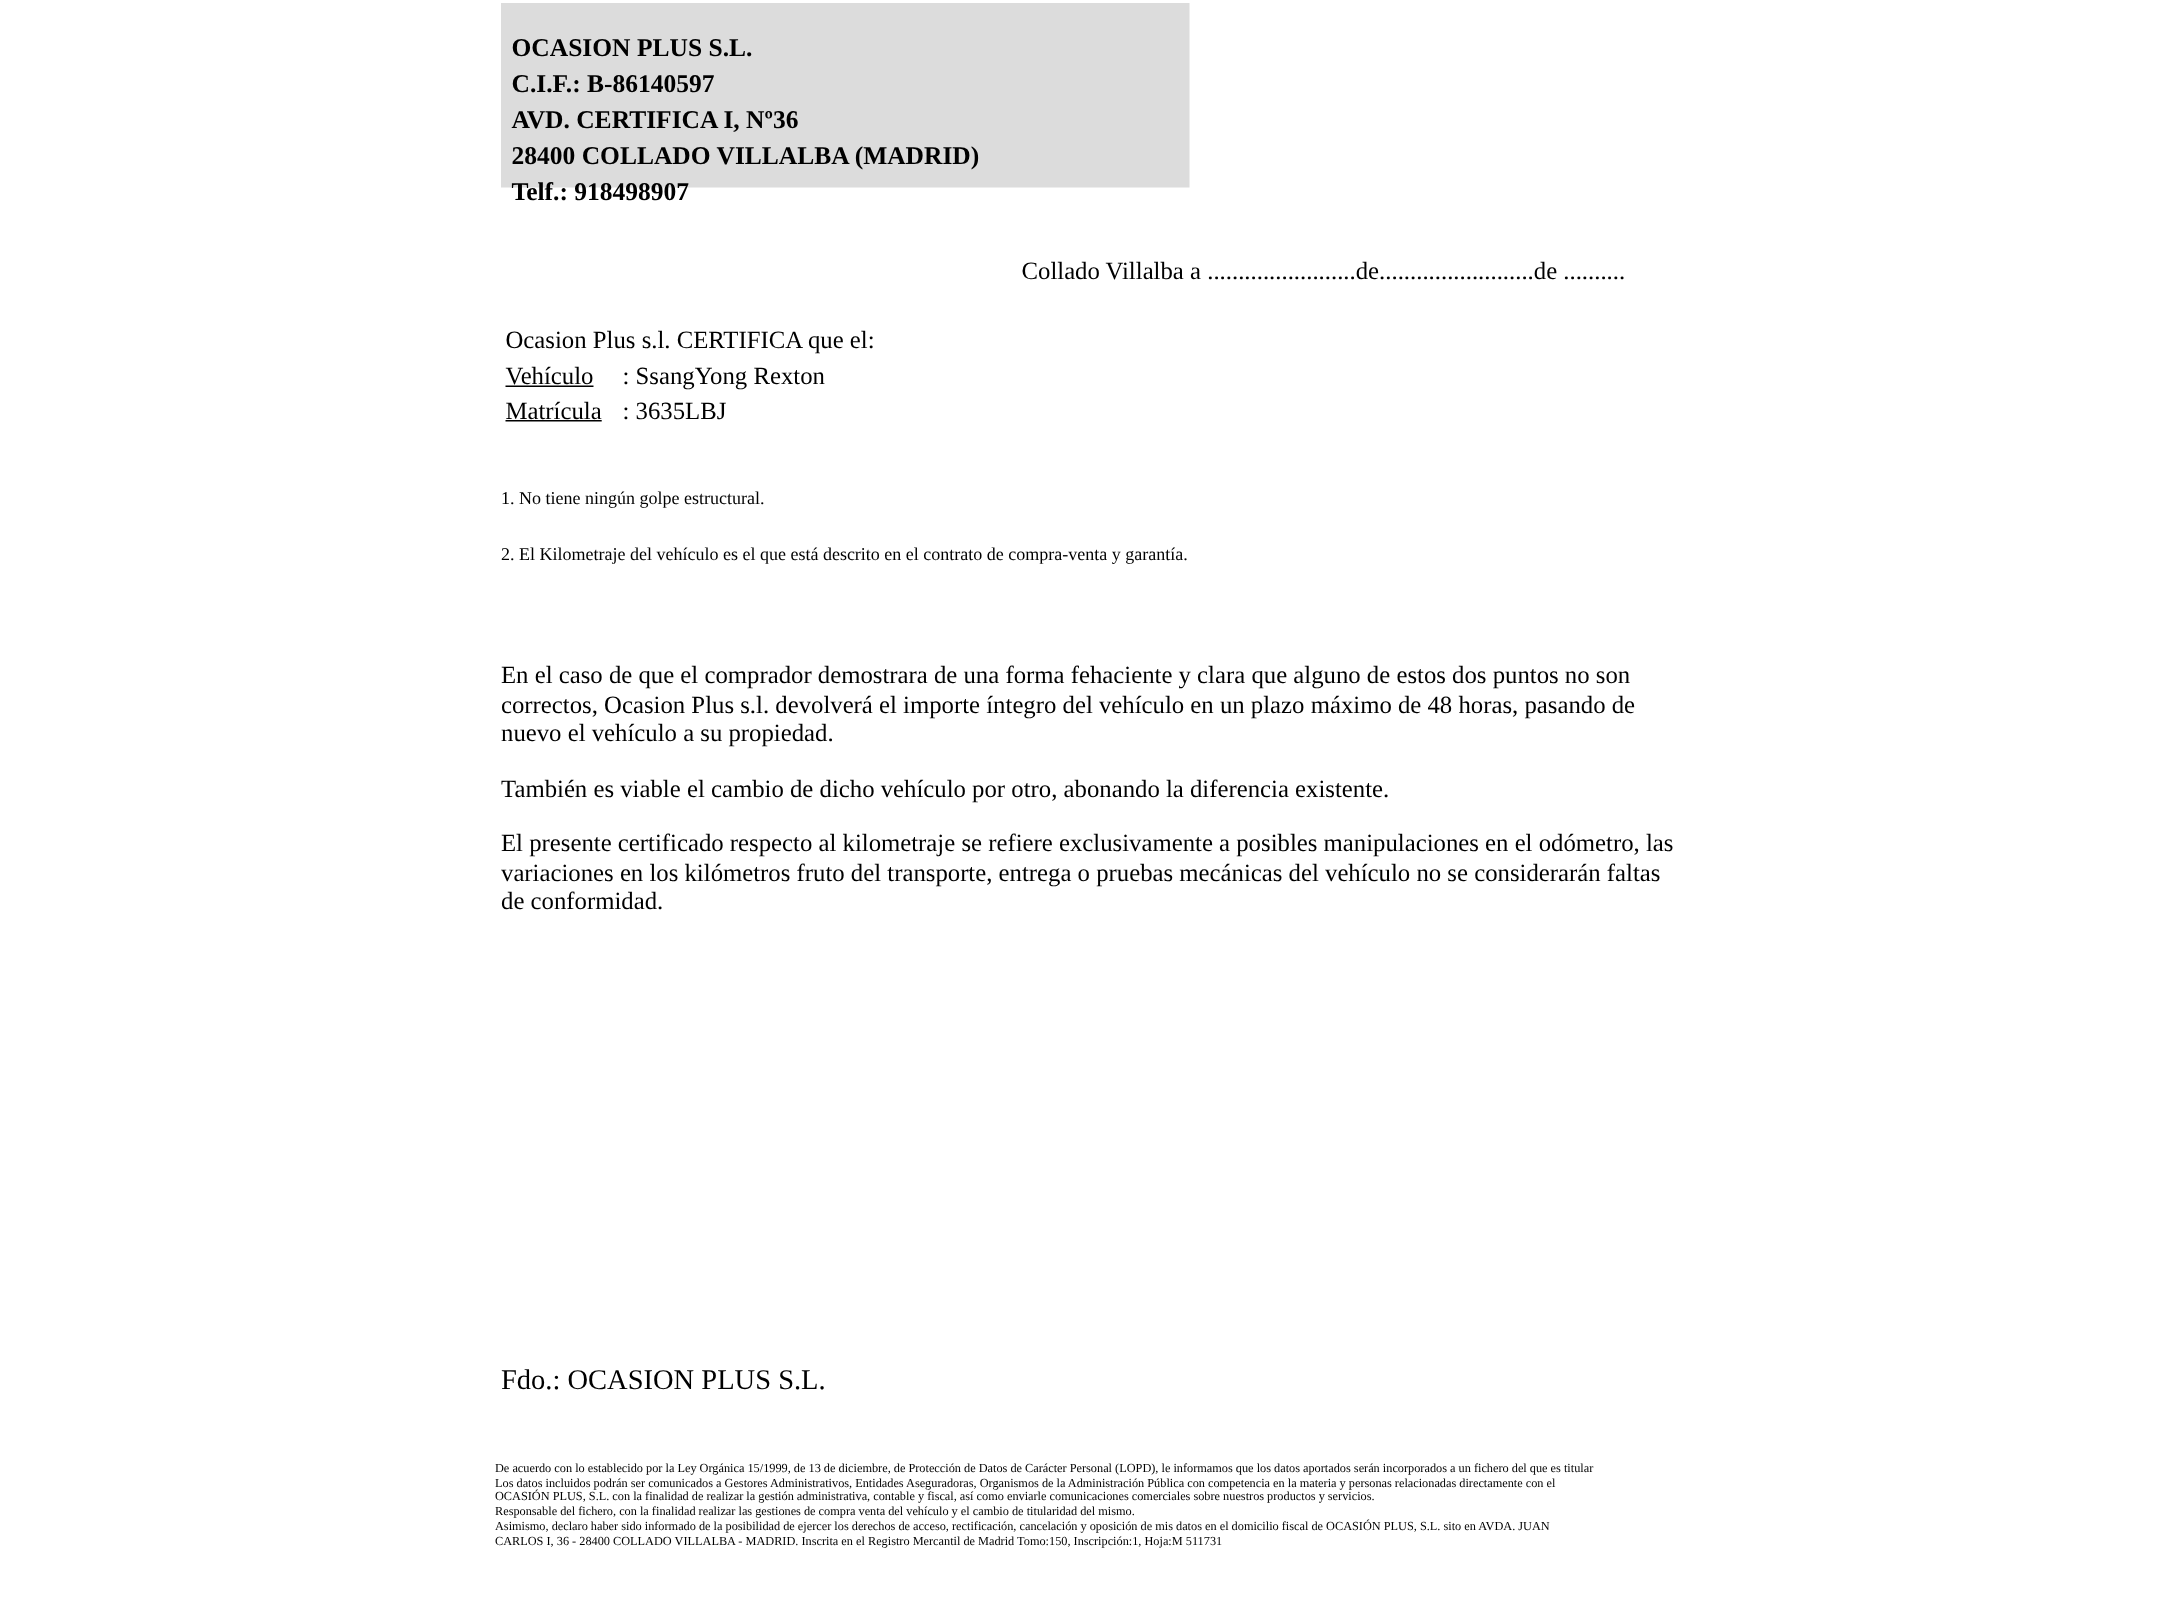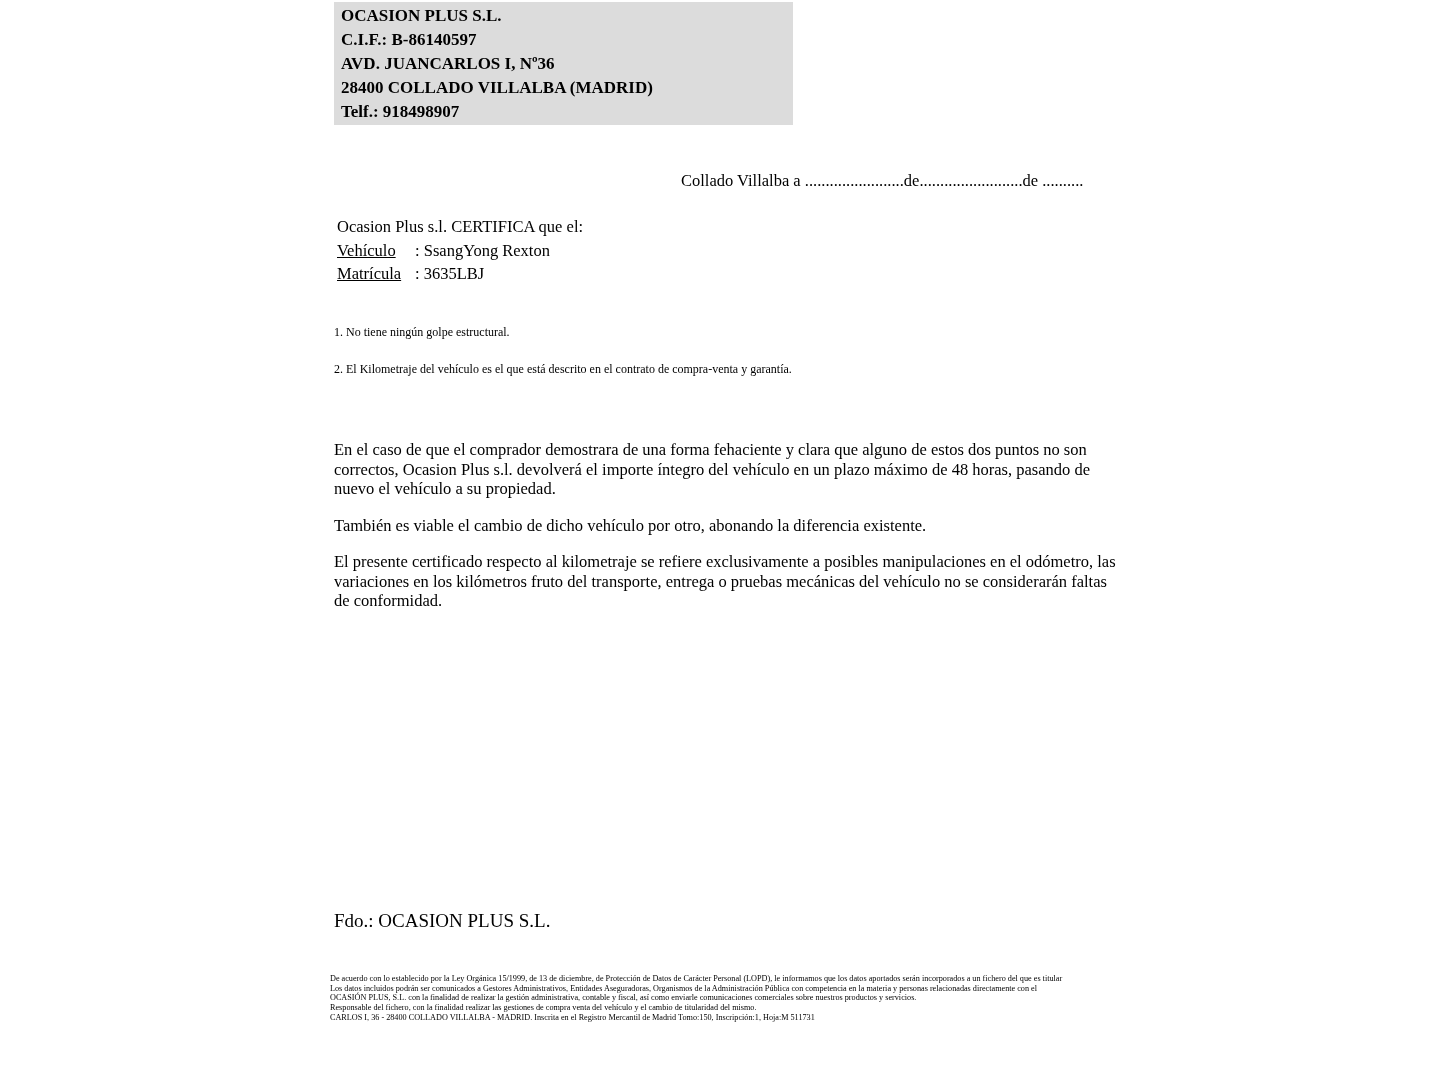--- a/index.html
+++ b/index.html
@@ -16,21 +16,21 @@
     color: #000000;
     overflow: hidden;
   }
   .company-box {
     position: absolute;
     left: 334px;
     top: 2px;
     width: 459px;
     height: 123px;
     box-sizing: border-box;
-    padding: 2px 0 0 7px;
+    padding: 18px 0 0 7px;
   }
   .company-box .line {
     font-weight: bold;
     font-size: 17px;
     line-height: 24px;
     white-space: nowrap;
   }
   .date-line {
     position: absolute;
     left: 681px;
@@ -87,21 +87,21 @@
   .legal .legal-line { white-space: nowrap; }
 </style>
 </head>
 <body>
 
 <div class="canvas">
 
   <div class="company-box" style="background: rgb(220, 220, 220);">
     <div class="line">OCASION PLUS S.L.</div>
     <div class="line">C.I.F.: B-86140597</div>
-    <div class="line">AVD. JUANCARLOS I, Nº36</div>
+    <div class="line">AVD. CERTIFICA I, Nº36</div>
     <div class="line">28400 COLLADO VILLALBA (MADRID)</div>
     <div class="line">Telf.: 918498907</div>
   </div>
 
   <div class="date-line">Collado Villalba a ........................de.........................de ..........</div>
 
   <div class="certify">
     <div class="row">Ocasion Plus s.l. CERTIFICA que el:</div>
     <div class="row"><span class="label">Vehículo</span><span>: SsangYong Rexton</span></div>
     <div class="row"><span class="label">Matrícula</span><span>: 3635LBJ</span></div>
@@ -116,16 +116,17 @@
     <p>El presente certificado respecto al kilometraje se refiere exclusivamente a posibles manipulaciones en el odómetro, las variaciones en los kilómetros fruto del transporte, entrega o pruebas mecánicas del vehículo no se considerarán faltas de conformidad.</p>
   </div>
 
   <div class="signature">Fdo.: OCASION PLUS S.L.</div>
 
   <div class="legal">
     <div class="legal-line">De acuerdo con lo establecido por la Ley Orgánica 15/1999, de 13 de diciembre, de Protección de Datos de Carácter Personal (LOPD), le informamos que los datos aportados serán incorporados a un fichero del que es titular</div>
     <div class="legal-line">Los datos incluidos podrán ser comunicados a Gestores Administrativos, Entidades Aseguradoras, Organismos de la Administración Pública con competencia en la materia y personas relacionadas directamente con el</div>
     <div class="legal-line">OCASIÓN PLUS, S.L. con la finalidad de realizar la gestión administrativa, contable y fiscal, así como enviarle comunicaciones comerciales sobre nuestros productos y servicios.</div>
     <div class="legal-line">Responsable del fichero, con la finalidad realizar las gestiones de compra venta del vehículo y el cambio de titularidad del mismo.</div>
+    <div class="legal-line">Asimismo, declaro haber sido informado de la posibilidad de ejercer los derechos de acceso, rectificación, cancelación y oposición de mis datos en el domicilio fiscal de OCASIÓN PLUS, S.L. sito en AVDA. JUAN</div>
     <div class="legal-line">CARLOS I, 36 - 28400 COLLADO VILLALBA - MADRID. Inscrita en el Registro Mercantil de Madrid Tomo:150, Inscripción:1, Hoja:M 511731</div>
   </div>
 
 </div>
 
 </body></html>

